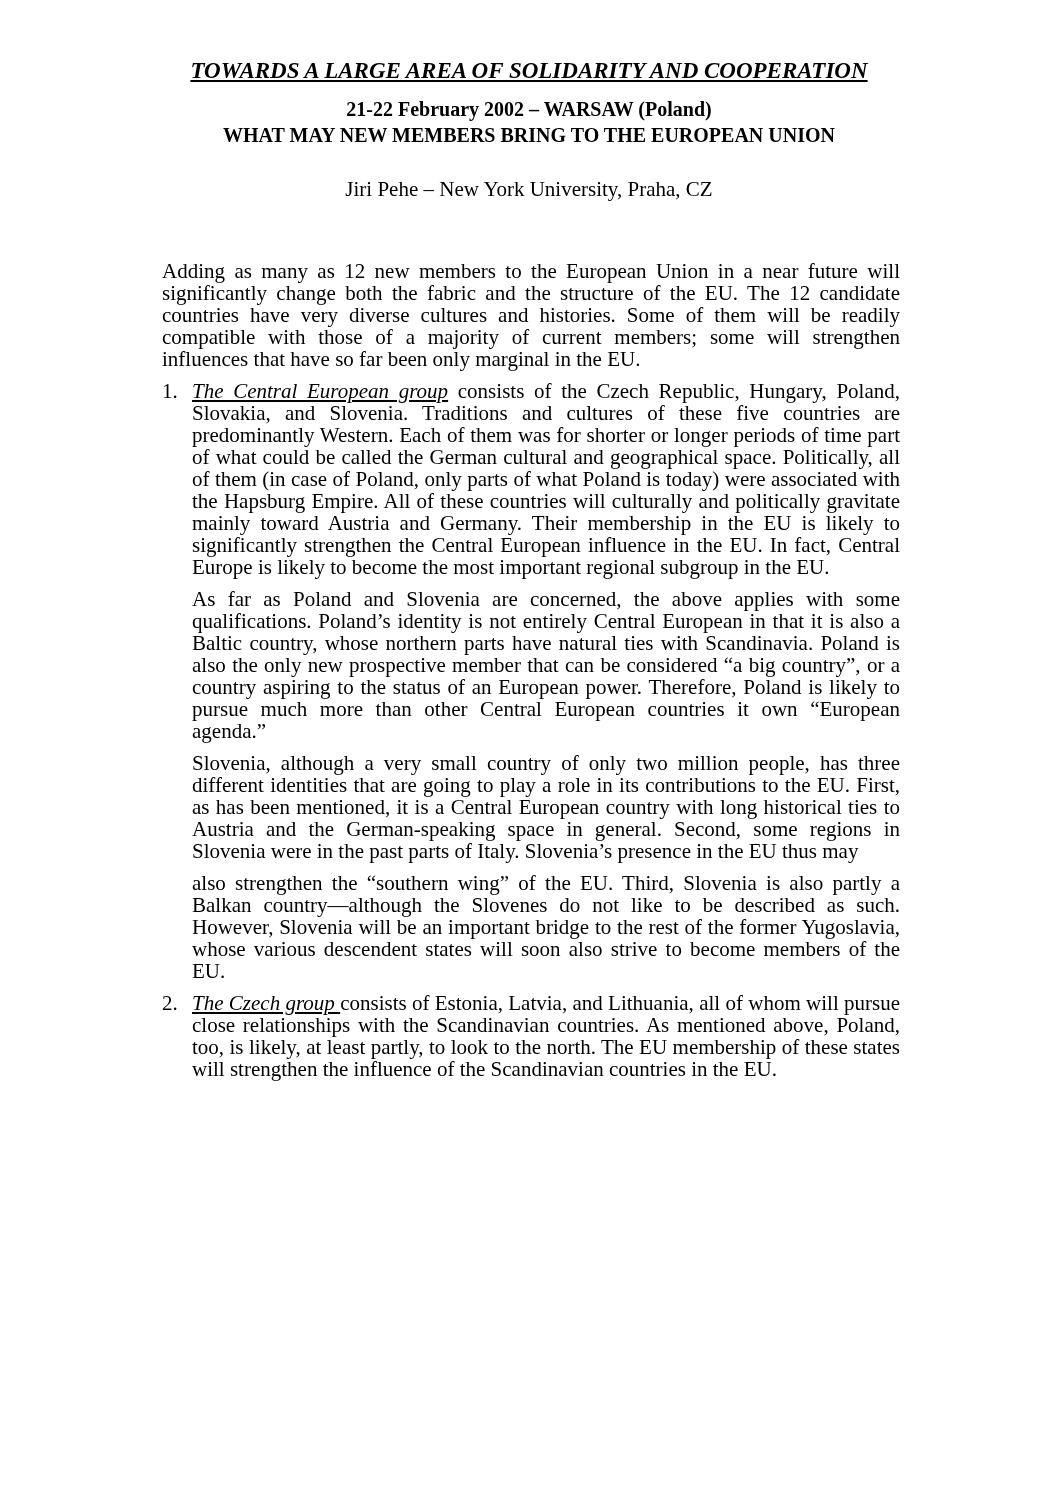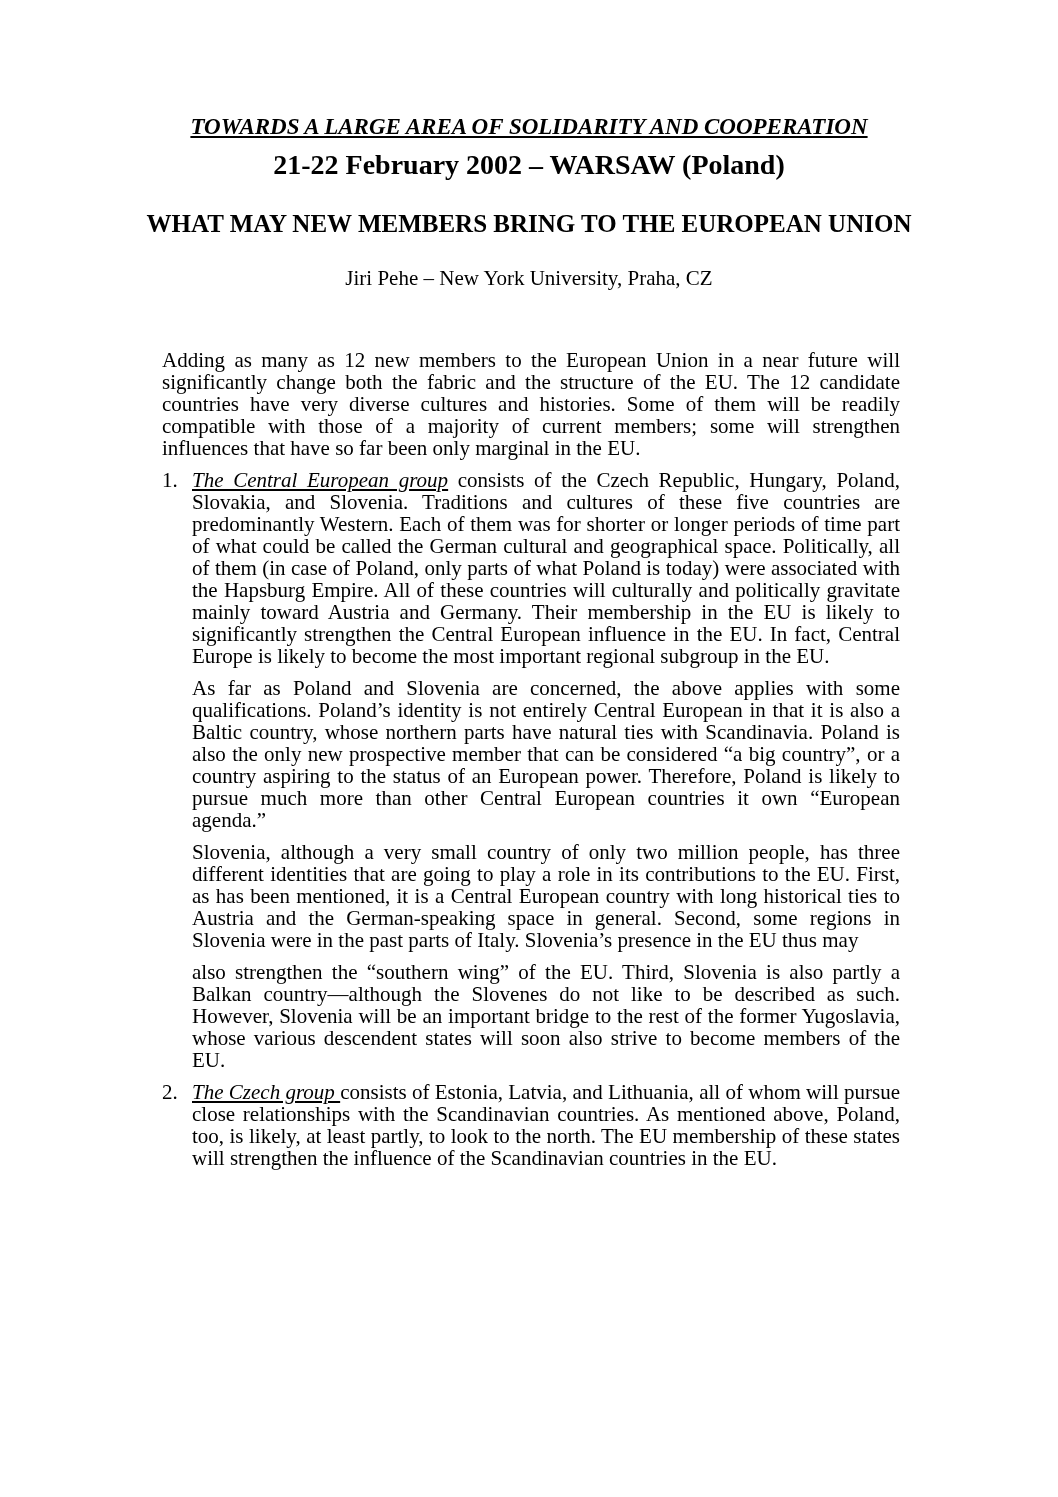--- a/index.html
+++ b/index.html
@@ -11,39 +11,38 @@
     position: relative;
     width: 1058px;
     height: 1497px;
     background: #ffffff;
     color: #000000;
     font-family: "Liberation Serif", "DejaVu Serif", serif;
     overflow: hidden;
     box-sizing: border-box;
   }
   .doc-header {
-    padding-top: 114px;
+    padding-top: 58px;
     text-align: center;
   }
   .conf-title {
     font-size: 23px;
     line-height: 26px;
     font-weight: bold;
     font-style: italic;
     text-decoration: underline;
   }
   .conf-date {
     margin-top: 12px;
-    font-size: 28px;
+    font-size: 20px;
     line-height: 26px;
     font-weight: bold;
   }
   .paper-title {
-    margin-top: 33px;
-    font-size: 25px;
+    font-size: 20px;
     line-height: 26px;
     font-weight: bold;
   }
   .author-line {
     margin-top: 29px;
     font-size: 21px;
     line-height: 25px;
   }
   .doc-body {
     margin: 58px 158px 0 162px;

